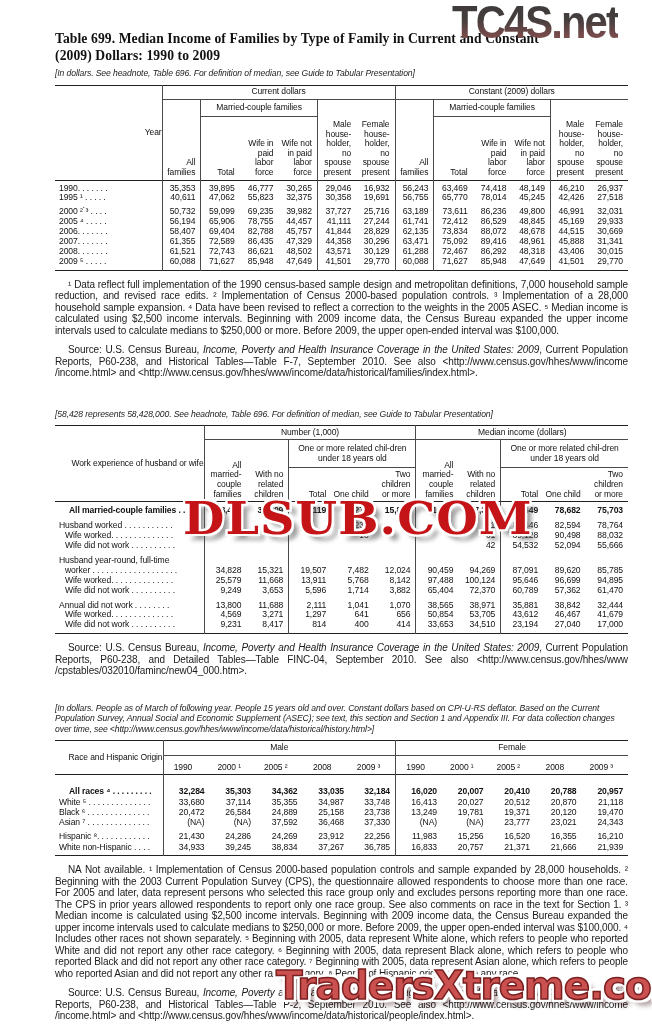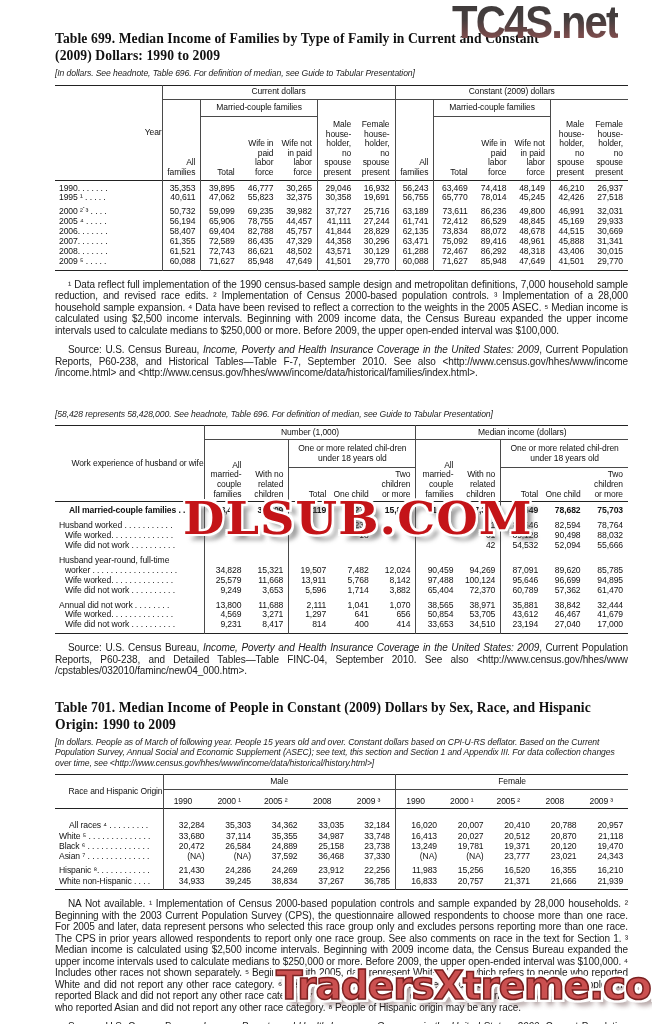--- a/index.html
+++ b/index.html
@@ -47,21 +47,21 @@
   #t700 tbody tr:nth-child(6) td:first-child,
   #t700 tbody tr:nth-child(7) td:first-child,
   #t700 tbody tr:nth-child(8) td:first-child,
   #t700 tbody tr:nth-child(10) td:first-child,
   #t700 tbody tr:nth-child(11) td:first-child{padding-left:10px;}
   #t700 tbody tr:last-child td{padding-bottom:3px;}
 
   #t701 thead tr:nth-child(1){height:15px;}
   #t701 thead tr:nth-child(2) th{height:15px;}
   #t701 thead tr:nth-child(2) .colh{text-align:center;padding-right:8px;}
-  #t701 tbody tr:nth-child(1) td{padding-top:11px;font-weight:normal;}
+  #t701 tbody tr:nth-child(1) td{padding-top:11px;font-weight:bold;}
   #t701 tbody tr:nth-child(1) td:first-child{padding-left:14px;}
   #t701 tbody tr:nth-child(5) td{padding-top:4px;}
   #t701 tbody tr:last-child td{padding-bottom:3px;}
   #t701 tbody td{line-height:10.3px;}
 
   .fn{font-size:10px;line-height:11.5px;text-align:justify;margin-top:8px;
       text-indent:13px;letter-spacing:-.1px;overflow-wrap:anywhere;}
   .fn .ital{font-style:italic;}
   .gap26{height:26px;}
   .gap22{height:22px;}
@@ -426,21 +426,20 @@
             <td class="num">27,040</td>
             <td class="num">17,000</td>
           </tr>
         </tbody>
     </table>
 
     <div class="fn"><span>Source: U.S. Census Bureau, </span><span class="ital">Income, Poverty and Health Insurance Coverage in the United States: 2009</span><span>, Current Population Reports, P60-238, and Detailed Tables—Table FINC-04, September 2010. See also &lt;http://www.census.gov/hhes/www /cpstables/032010/faminc/new04_000.htm&gt;.</span></div>
 
     <div class="gap22"></div>
 
-    <div class="tbl-title" style="width:540px;">Table 701. Median Income of People in Constant (2009) Dollars by Sex, Race, and Hispanic Origin: 1990 to 2009</div>
     <div class="headnote">[In dollars. People as of March of following year. People 15 years old and over. Constant dollars based on CPI-U-RS deflator. Based on the Current Population Survey, Annual Social and Economic Supplement (ASEC); see text, this section and Section 1 and Appendix III. For data collection changes over time, see &lt;http://www.census.gov/hhes/www/income/data/historical/history.html&gt;]</div>
 
     <table id="t701">
       <colgroup>
         <col style="width:108px;">
         <col span="10" style="width:46.5px;">
       </colgroup>
       <thead>
         <tr>
           <th class="stubh bR" rowspan="2">Race and Hispanic Origin</th>

